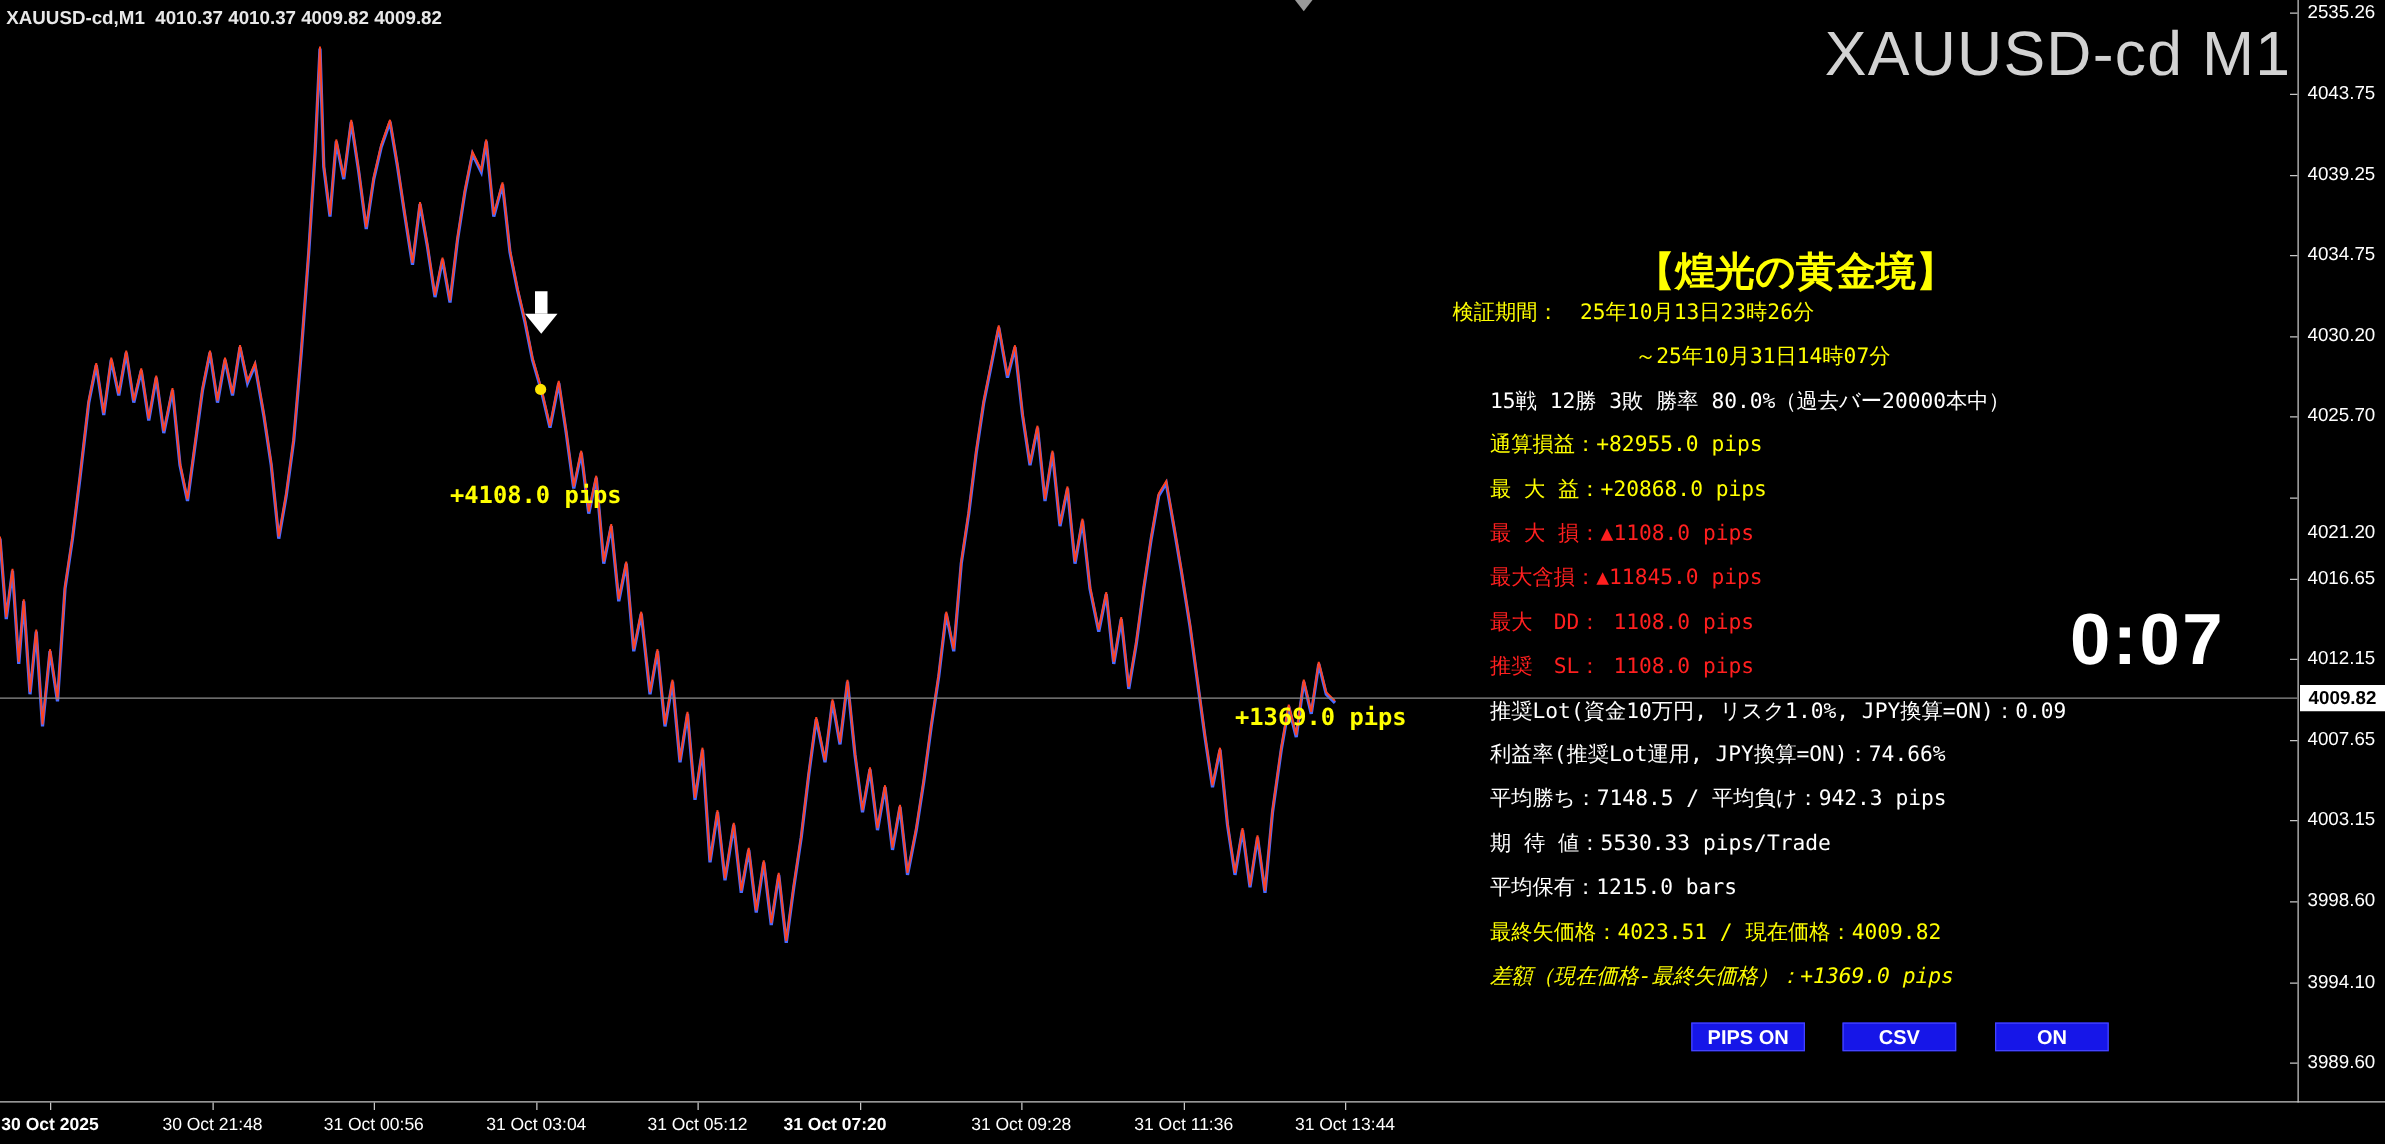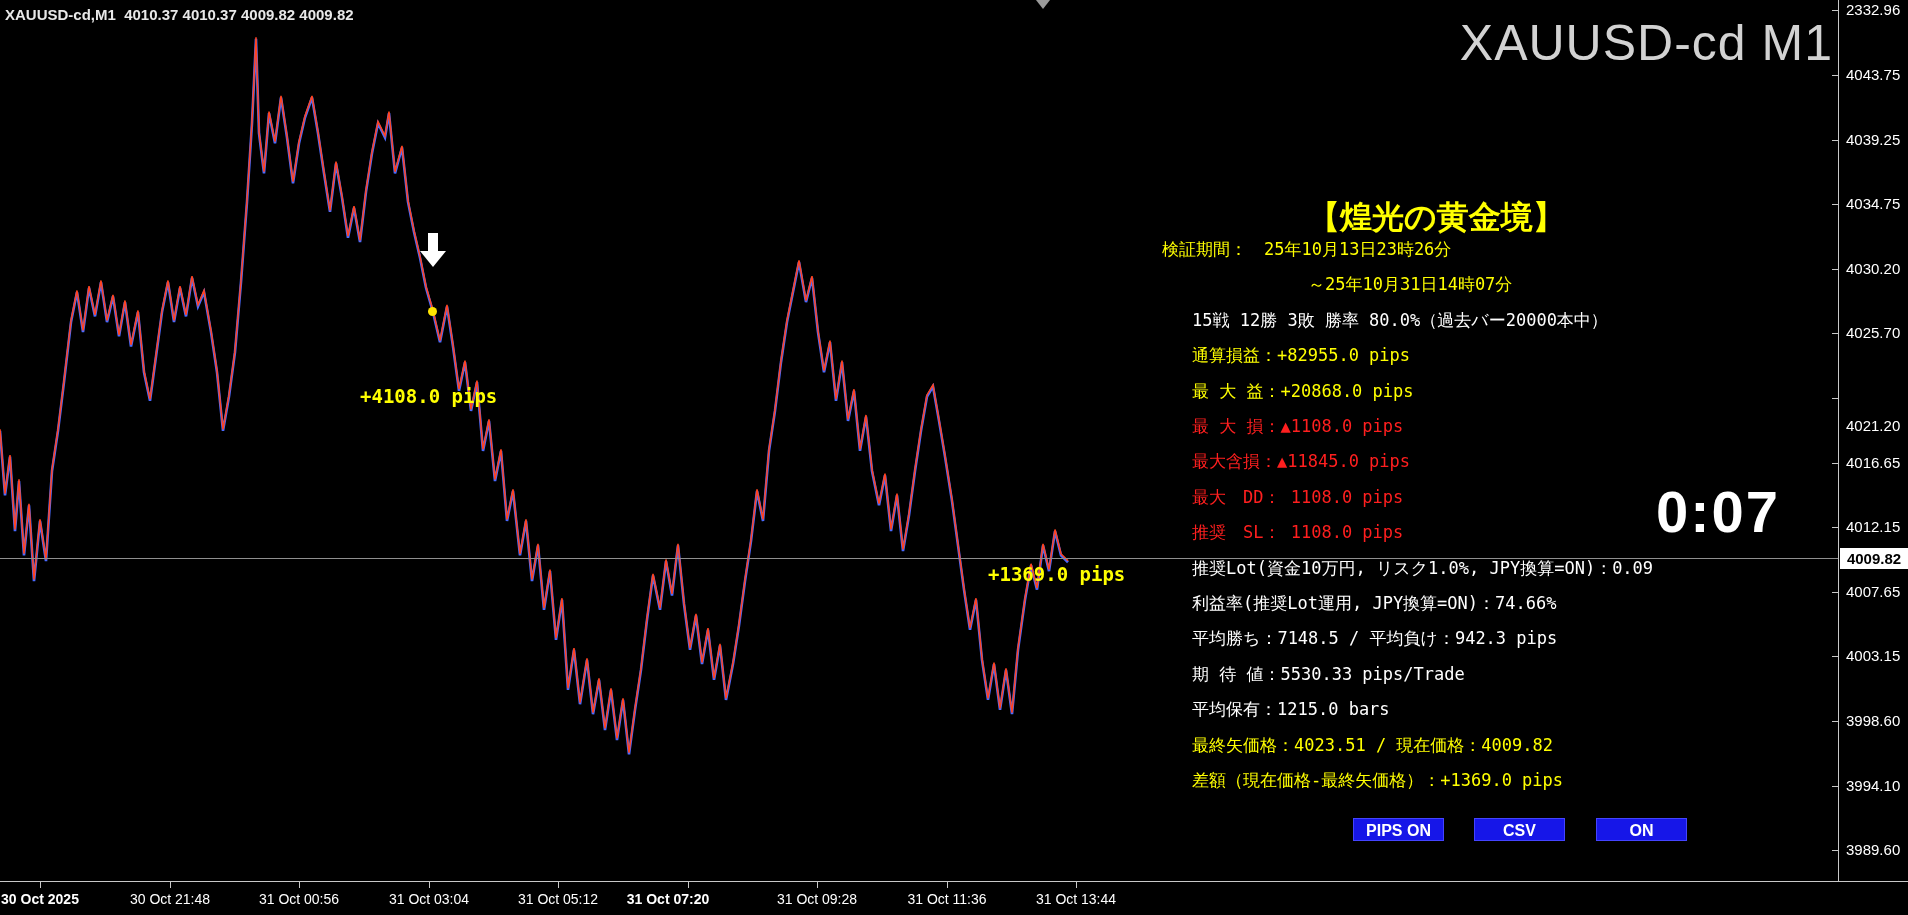--- a/index.html
+++ b/index.html
@@ -85,32 +85,32 @@
       <div class="stat-line stat-red" style="left: 30px; top: 415px;">最 大 損：▲1108.0 pips</div>
       <div class="stat-line stat-red" style="left: 30px; top: 450px;">最大含損：▲11845.0 pips</div>
       <div class="stat-line stat-red" style="left: 30px; top: 486px;">最大　DD： 1108.0 pips</div>
       <div class="stat-line stat-red" style="left: 30px; top: 521px;">推奨　SL： 1108.0 pips</div>
       <div class="stat-line stat-white" style="left: 30px; top: 557px;">推奨Lot(資金10万円, リスク1.0%, JPY換算=ON)：0.09</div>
       <div class="stat-line stat-white" style="left: 30px; top: 592px;">利益率(推奨Lot運用, JPY換算=ON)：74.66%</div>
       <div class="stat-line stat-white" style="left: 30px; top: 627px;">平均勝ち：7148.5 / 平均負け：942.3 pips</div>
       <div class="stat-line stat-white" style="left: 30px; top: 663px;">期 待 値：5530.33 pips/Trade</div>
       <div class="stat-line stat-white" style="left: 30px; top: 698px;">平均保有：1215.0 bars</div>
       <div class="stat-line stat-yellow" style="left: 30px; top: 734px;">最終矢価格：4023.51 / 現在価格：4009.82</div>
-      <div class="stat-line stat-yellow" style="left: 30px; top: 769px;">差額（現在価格-最終矢価格）：+1369.0 pips</div>
+      <div class="stat-line stat-yellow" style="left: 30px; top: 769px; font-style: italic;">差額（現在価格-最終矢価格）：+1369.0 pips</div>
     </div>
 
   <button id="btn-pips" class="panel-btn">PIPS ON</button>
   <button id="btn-csv" class="panel-btn">CSV</button>
   <button id="btn-on" class="panel-btn">ON</button>
 
   <div id="vaxis-line"></div>
   <div id="haxis-line"></div>
   <div id="price-axis">
       <div class="paxis-tick" style="top: 10px;"></div>
-      <div class="paxis-label" style="top: 1px;">2332.96</div>
+      <div class="paxis-label" style="top: 1px;">2535.26</div>
       <div class="paxis-tick" style="top: 75px;"></div>
       <div class="paxis-label" style="top: 66px;">4043.75</div>
       <div class="paxis-tick" style="top: 140px;"></div>
       <div class="paxis-label" style="top: 131px;">4039.25</div>
       <div class="paxis-tick" style="top: 204px;"></div>
       <div class="paxis-label" style="top: 195px;">4034.75</div>
       <div class="paxis-tick" style="top: 269px;"></div>
       <div class="paxis-label" style="top: 260px;">4030.20</div>
       <div class="paxis-tick" style="top: 333px;"></div>
       <div class="paxis-label" style="top: 324px;">4025.70</div>

